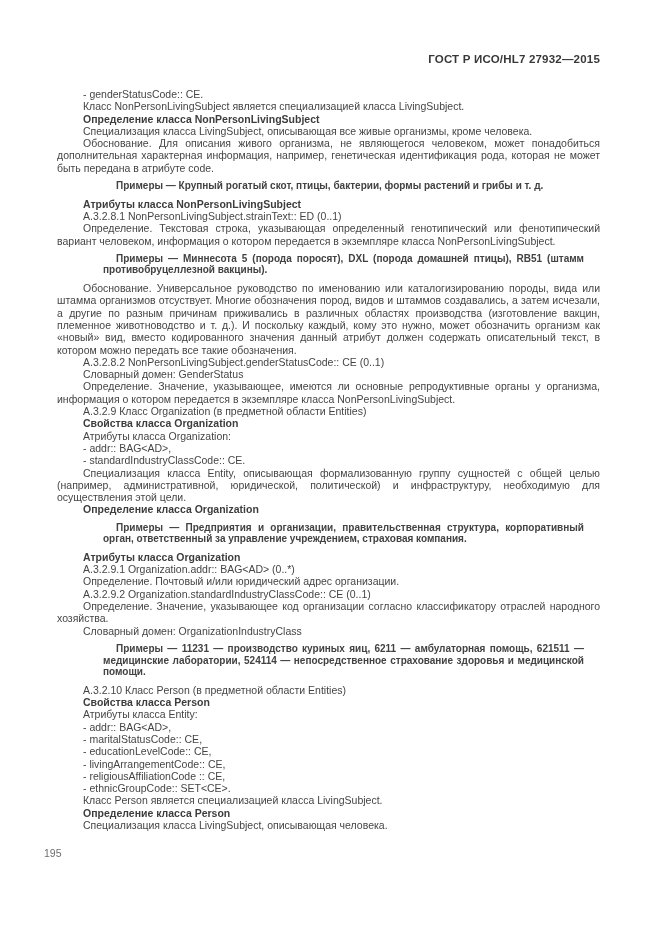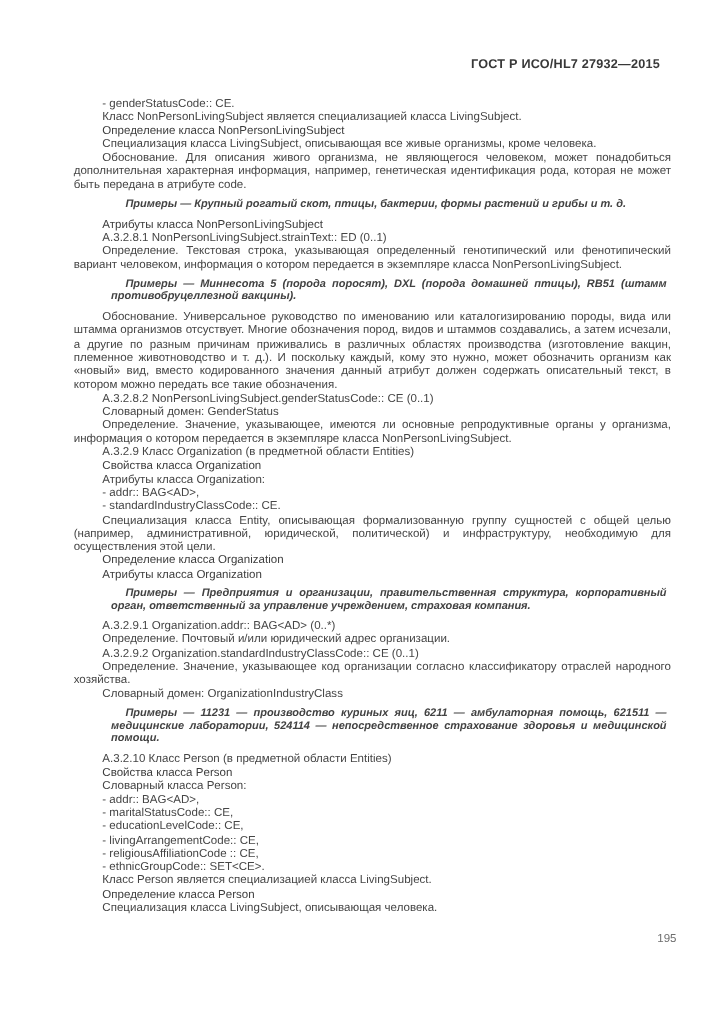--- a/index.html
+++ b/index.html
@@ -23,56 +23,55 @@
     width: 543px;
     text-align: right;
     font-size: 11.5px;
     font-weight: bold;
     color: #383838;
     letter-spacing: 0.2px;
   }
   .doc-body {
     position: absolute;
     top: 88px;
-    left: 67px;
+    left: 57px;
     width: 543px;
     font-size: 10.5px;
     line-height: 12.3px;
   }
   p.blk {
     margin: 0;
     padding: 0;
     text-indent: 26px;
   }
   p.plain { text-align: left; }
-  p.bold  { font-weight: normal; color: #3d3d3d; }
+  p.bold  { font-weight: bold; color: #3d3d3d; }
   p.para  {
     text-align: justify;
     hyphens: auto;
     -webkit-hyphens: auto;
   }
   p.example {
     font-weight: bold;
-    font-style: italic;
     font-size: 10px;
     line-height: 11.6px;
-    margin: 6px 4px;
+    margin: 6px 16px;
     padding-left: 30px;
     text-indent: 13px;
     text-align: justify;
     color: #424242;
     hyphens: auto;
     -webkit-hyphens: auto;
   }
   .page-footer {
     position: absolute;
     top: 847px;
-    left: 72px;
+    left: 44px;
     width: 543px;
-    text-align: right;
+    text-align: left;
     font-size: 10.5px;
     color: #6e6e6e;
   }
 </style>
 </head>
 <body>
 
 <div class="page">
   <div class="page-header">
     <span>ГОСТ Р ИСО/HL7 27932—2015</span>
@@ -93,31 +92,31 @@
       <p class="blk plain">A.3.2.8.2 NonPersonLivingSubject.genderStatusCode:: CE (0..1)</p>
       <p class="blk plain">Словарный домен: GenderStatus</p>
       <p class="blk para">Определение. Значение, указывающее, имеются ли основные репродуктивные органы у организма, информация о котором передается в экземпляре класса NonPersonLivingSubject.</p>
       <p class="blk plain">A.3.2.9 Класс Organization (в предметной области Entities)</p>
       <p class="blk bold">Свойства класса Organization</p>
       <p class="blk plain">Атрибуты класса Organization:</p>
       <p class="blk plain">- addr:: BAG&lt;AD&gt;,</p>
       <p class="blk plain">- standardIndustryClassCode:: CE.</p>
       <p class="blk para">Специализация класса Entity, описывающая формализованную группу сущностей с общей целью (например, административной, юридической, политической) и инфраструктуру, необходимую для осуществления этой цели.</p>
       <p class="blk bold">Определение класса Organization</p>
+      <p class="blk example">Примеры — Предприятия и организации, правительственная структура, корпоративный орган, ответственный за управление учреждением, страховая компания.</p>
       <p class="blk bold">Атрибуты класса Organization</p>
-      <p class="blk example">Примеры — Предприятия и организации, правительственная структура, корпоративный орган, ответственный за управление учреждением, страховая компания.</p>
       <p class="blk plain">A.3.2.9.1 Organization.addr:: BAG&lt;AD&gt; (0..*)</p>
       <p class="blk plain">Определение. Почтовый и/или юридический адрес организации.</p>
       <p class="blk plain">A.3.2.9.2 Organization.standardIndustryClassCode:: CE (0..1)</p>
       <p class="blk para">Определение. Значение, указывающее код организации согласно классификатору отраслей народного хозяйства.</p>
       <p class="blk plain">Словарный домен: OrganizationIndustryClass</p>
       <p class="blk example">Примеры — 11231 — производство куриных яиц, 6211 — амбулаторная помощь, 621511 — медицинские лаборатории, 524114 — непосредственное страхование здоровья и медицинской помощи.</p>
       <p class="blk plain">A.3.2.10 Класс Person (в предметной области Entities)</p>
       <p class="blk bold">Свойства класса Person</p>
-      <p class="blk plain">Словарный класса Person:</p>
+      <p class="blk plain">Атрибуты класса Entity:</p>
       <p class="blk plain">- addr:: BAG&lt;AD&gt;,</p>
       <p class="blk plain">- maritalStatusCode:: CE,</p>
       <p class="blk plain">- educationLevelCode:: CE,</p>
       <p class="blk plain">- livingArrangementCode:: CE,</p>
       <p class="blk plain">- religiousAffiliationCode :: CE,</p>
       <p class="blk plain">- ethnicGroupCode:: SET&lt;CE&gt;.</p>
       <p class="blk plain">Класс Person является специализацией класса LivingSubject.</p>
       <p class="blk bold">Определение класса Person</p>
       <p class="blk plain">Специализация класса LivingSubject, описывающая человека.</p>
     </div>

